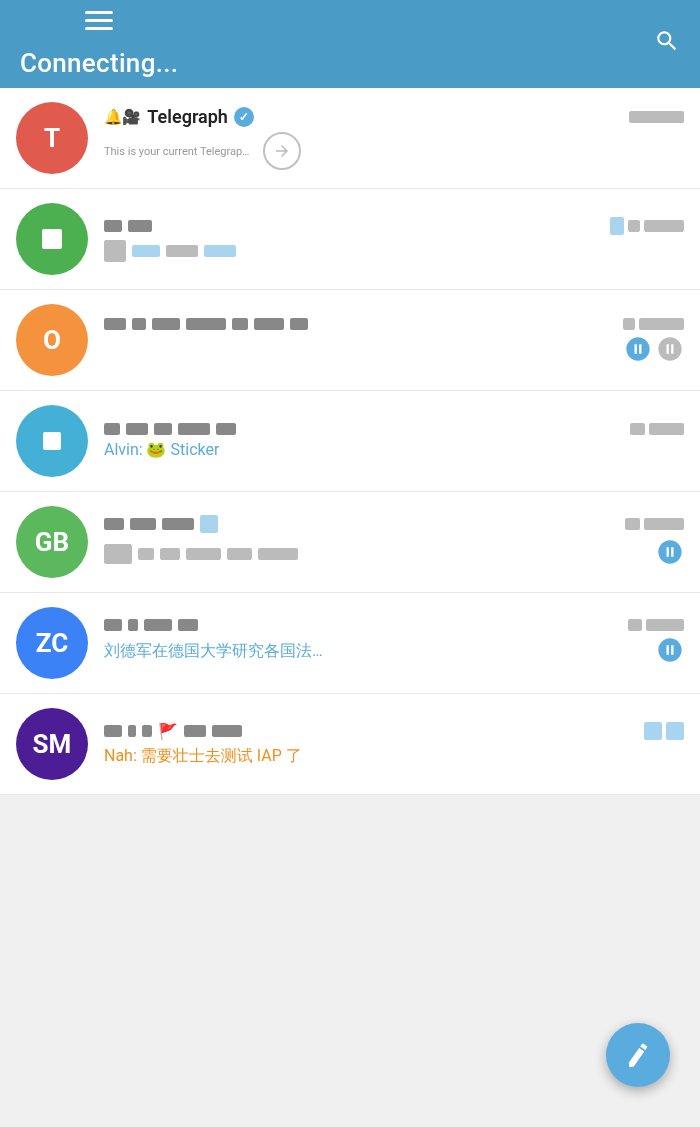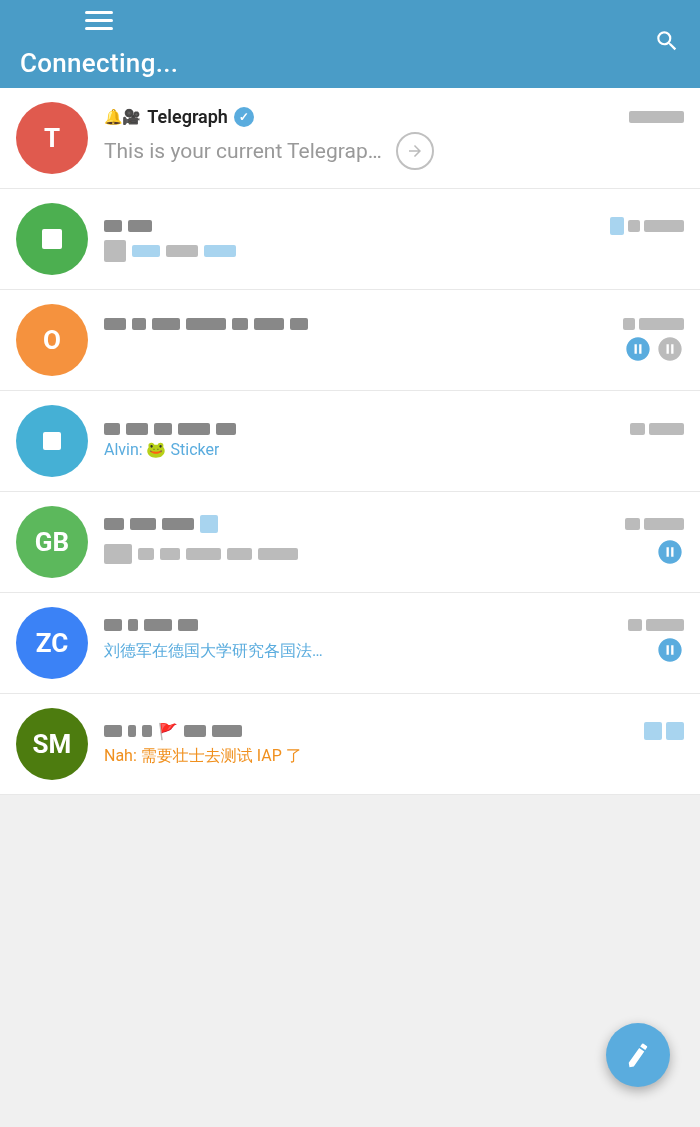--- a/index.html
+++ b/index.html
@@ -81,21 +81,21 @@
       flex-shrink: 0;
       margin-right: 16px;
       position: relative;
     }
     .avatar-red { background: #e05a4e; }
     .avatar-green { background: #4caf50; }
     .avatar-orange { background: #f5923e; }
     .avatar-teal { background: #45b0d5; }
     .avatar-green2 { background: #5cb85c; }
     .avatar-green3 { background: #3b82f6; }
-    .avatar-purple { background: #4d7c0f; }
+    .avatar-purple { background: #4c1d95; }
 
     
     .avatar-inner-square {
       width: 20px;
       height: 20px;
       background: white;
       border-radius: 2px;
     }
     
     .avatar-inner-square-sm {
@@ -134,21 +134,21 @@
       justify-content: center;
       flex-shrink: 0;
     }
     .verified-badge::after {
       content: '✓';
       color: white;
       font-size: 12px;
       font-weight: 700;
     }
     .chat-preview {
-      font-size: 21px;
+      font-size: 11px;
       color: #999;
       white-space: nowrap;
       overflow: hidden;
       text-overflow: ellipsis;
       max-width: 420px;
     }
     .chat-preview-colored {
       font-size: 16px;
       color: #5aacde;
       white-space: nowrap;

